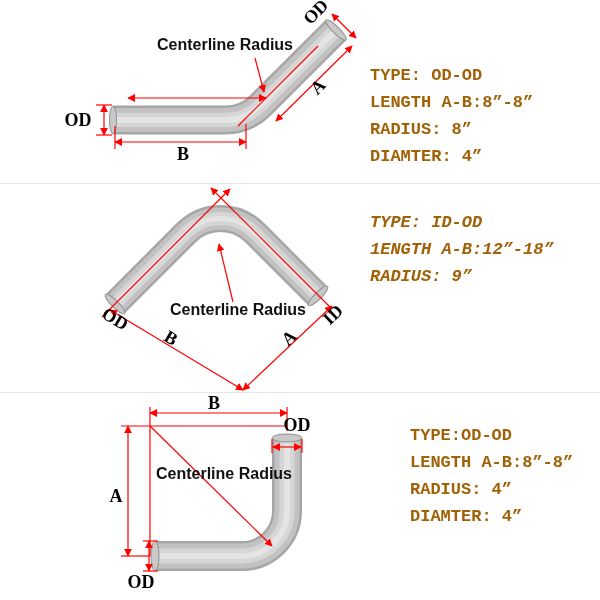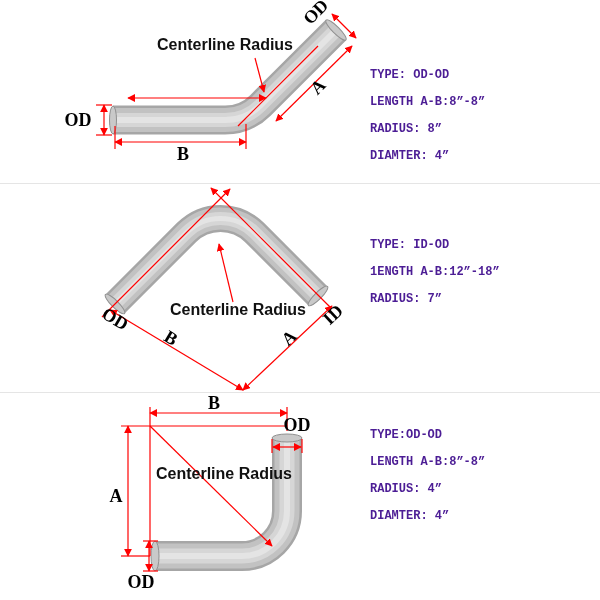--- a/index.html
+++ b/index.html
@@ -11,26 +11,26 @@
   }
   .canvas { position:absolute; left:0; top:0; width:600px; height:600px; background:#fff; }
   .row { position:absolute; left:0; width:600px; }
   .row1 { top:0;   height:183px; }
   .row2 { top:183px; height:209px; border-top:1px solid #e5e5e5; }
   .row3 { top:392px; height:208px; border-top:1px solid #e5e5e5; }
   .diagram { position:absolute; left:0; top:0; display:block; }
   .specs {
     position:absolute; left:370px;
     font-family:"Liberation Mono", monospace;
-    font-weight:bold; font-size:12px; line-height:27px;
-    color:#4c1d95; white-space:nowrap;
+    font-weight:bold; font-size:17px; line-height:27px;
+    color:#a16207; white-space:nowrap;
   }
   .row1 .specs { top:62px; }
-  .row2 .specs { top:48px; }
-  .row3 .specs { top:29px; }
+  .row2 .specs { top:25px;font-style:italic; }
+  .row3 .specs { top:29px;margin-left:40px; }
 
   
   .p1,.p2,.p3,.p4 { fill:none; stroke-linejoin:round; stroke-linecap:butt; }
   .p1 { stroke:#a6a6a6; }
   .p2 { stroke:#c2c2c2; }
   .p3 { stroke:#d6d6d6; }
   .p4 { stroke:#e4e4e4; }
   .face { fill:#c9c9c9; stroke:#909090; stroke-width:1; }
 
   .red { stroke:#ff0000; stroke-width:1.2; fill:none; }
@@ -116,21 +116,21 @@
       <text class="clr" text-anchor="middle" x="238" y="131">Centerline Radius</text>
       <text class="lbl" text-anchor="middle" transform="translate(112,140) rotate(31)">OD</text>
       <text class="lbl" text-anchor="middle" transform="translate(337,135) rotate(-43)">ID</text>
       <text class="lbl" text-anchor="middle" transform="translate(168,159) rotate(31)">B</text>
       <text class="lbl" text-anchor="middle" transform="translate(293,158) rotate(-43)">A</text>
     </svg>
 
     <div class="specs">
       <div>TYPE: ID-OD</div>
       <div>1ENGTH A-B:12”-18”</div>
-      <div>RADIUS: 7”</div>
+      <div>RADIUS: 9”</div>
     </div>
   </section>
 
   <section class="row row3">
     <svg class="diagram" width="370" height="208" viewBox="0 0 370 208">
       <defs>
         <marker id="ar3" viewBox="0 0 10 10" refX="9" refY="5" markerWidth="6.5" markerHeight="6.5" orient="auto-start-reverse">
           <path d="M0 0 L10 5 L0 10 Z" fill="#ff0000"></path>
         </marker>
       </defs>

